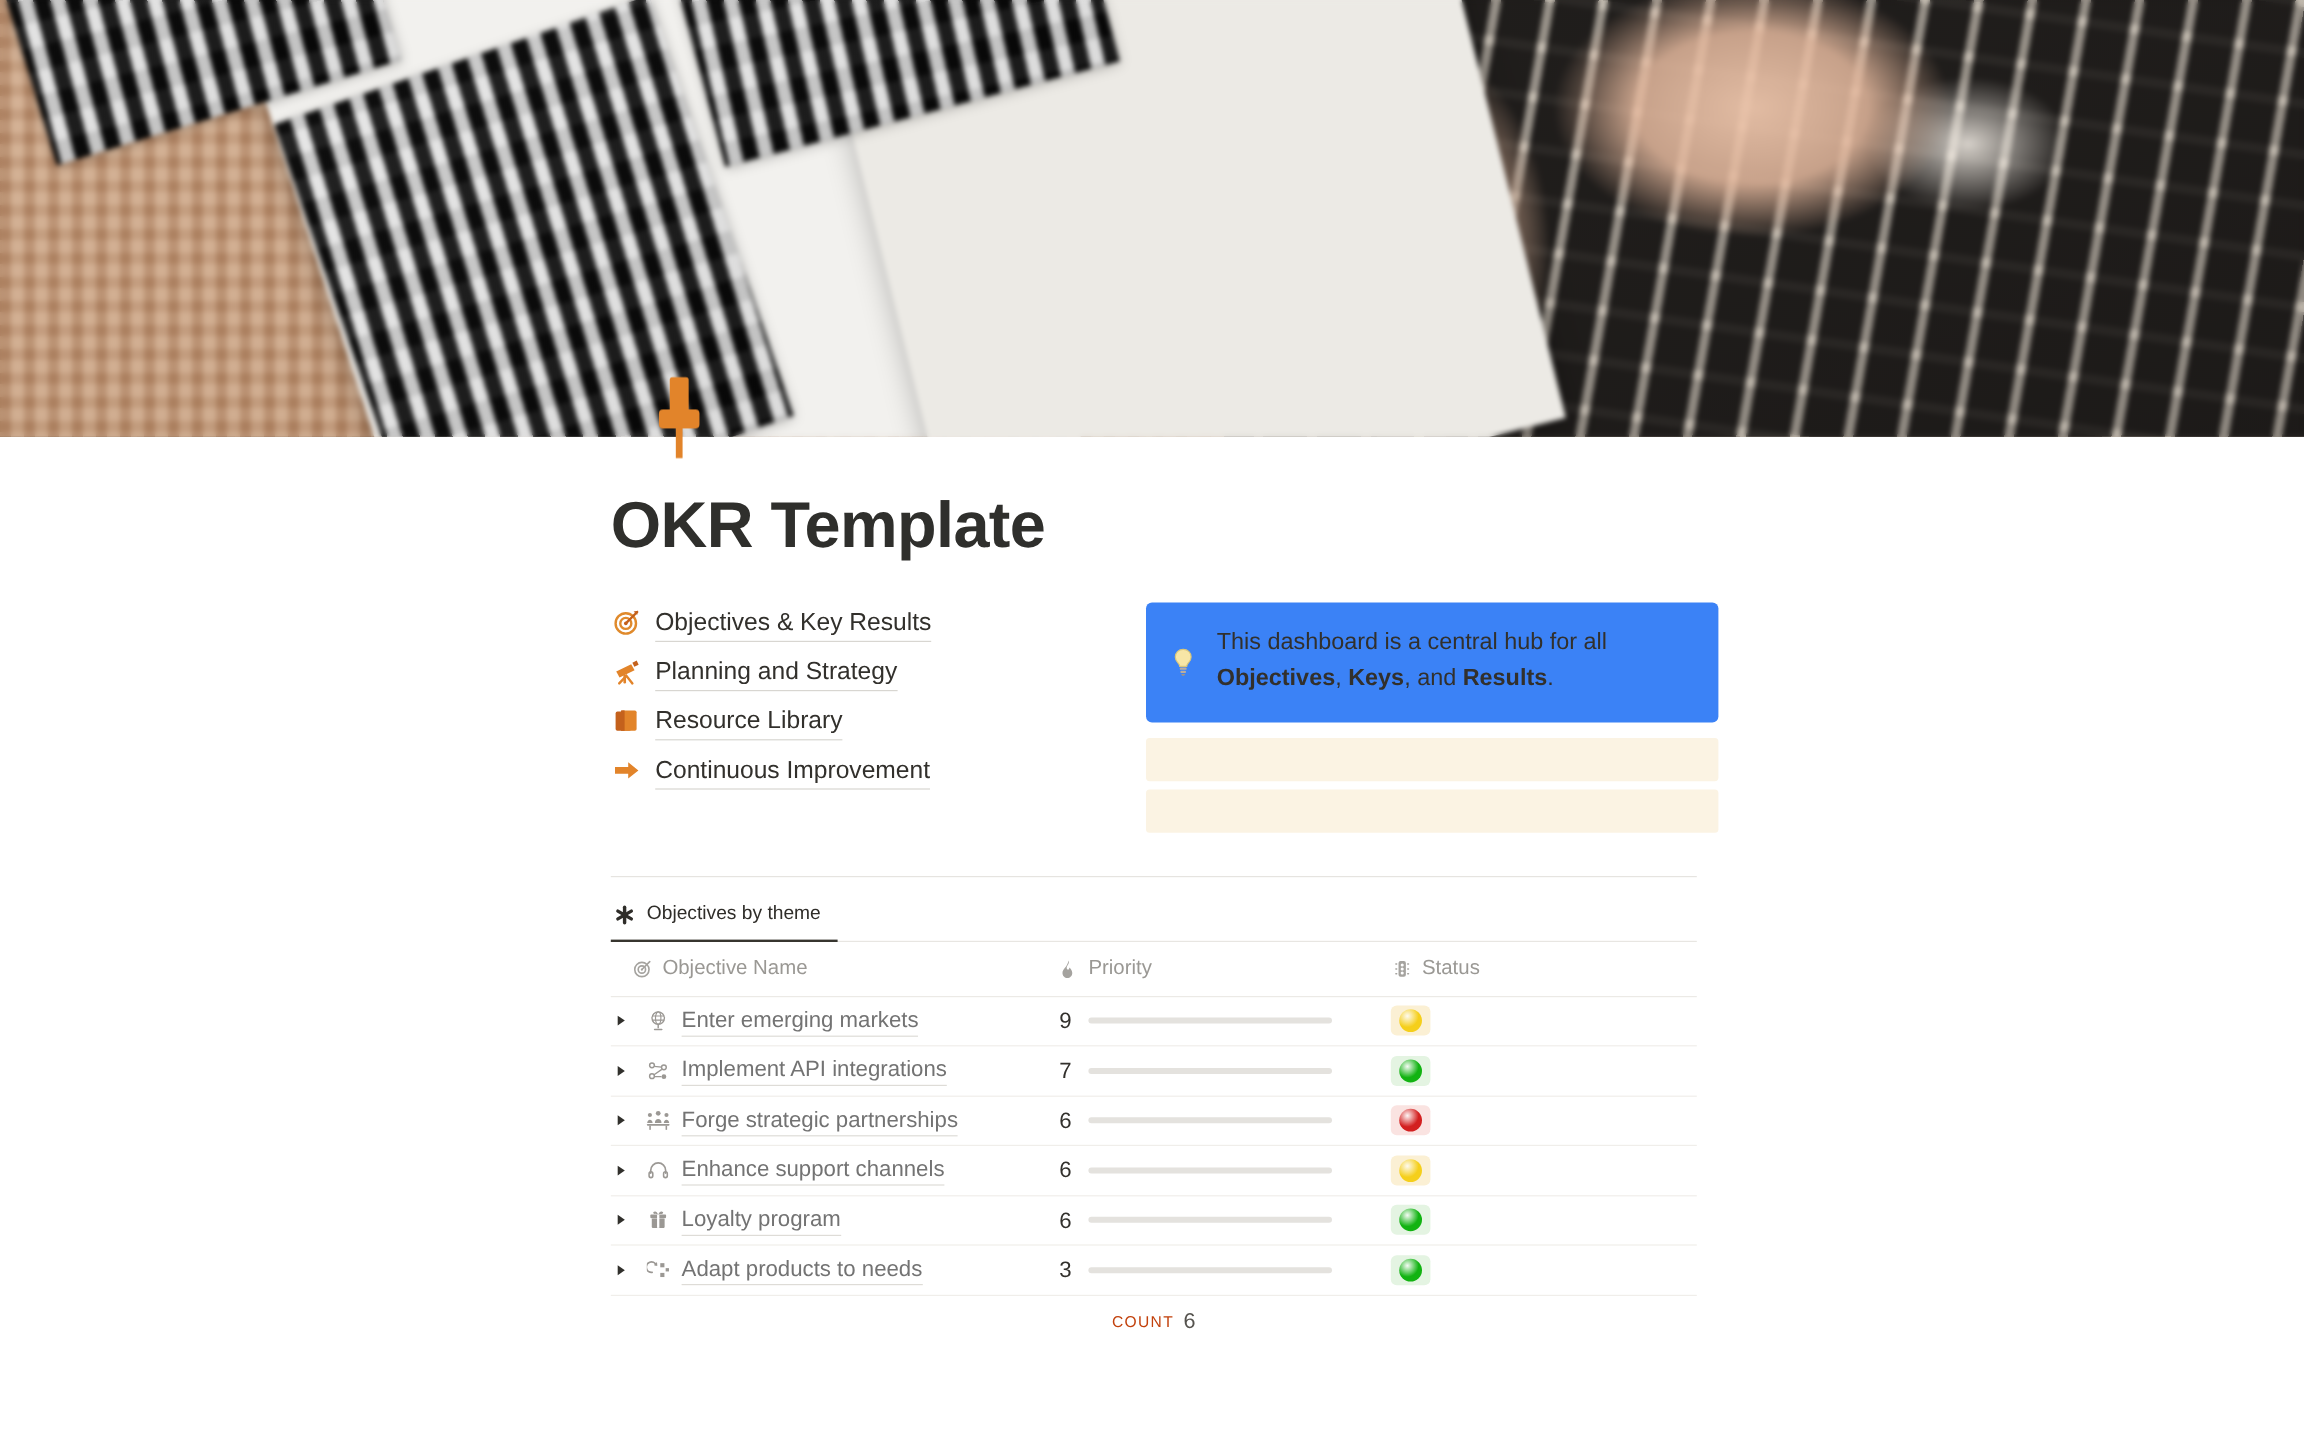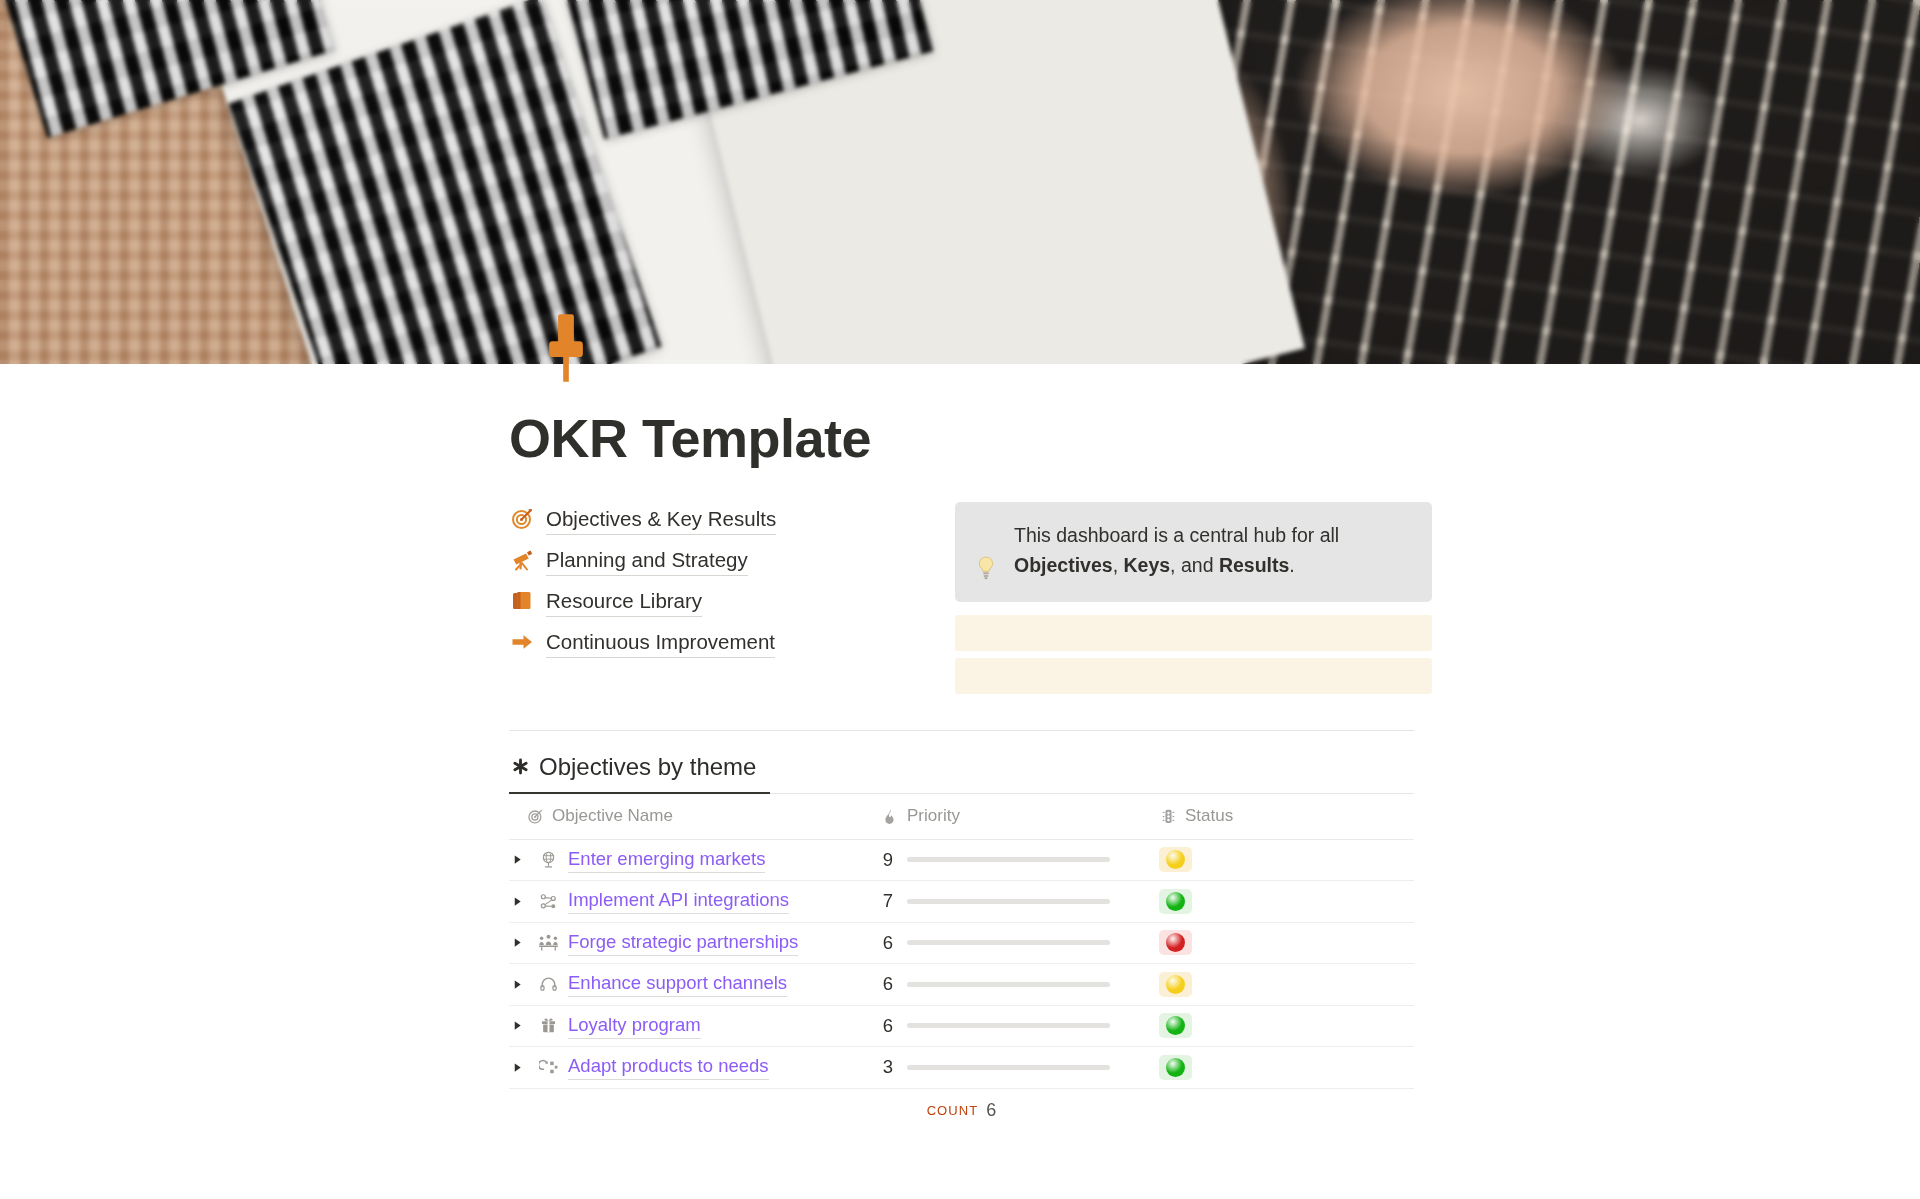--- a/index.html
+++ b/index.html
@@ -121,26 +121,26 @@
   .nav-label {
     font-size: 20.5px;
     color: #32302c;
     border-bottom: 1.3px solid #d8d6d1;
     line-height: 1.45;
     padding-bottom: 1px;
   }
 
   
   .callout {
-    background: #e5e5e5;
+    background: #3b82f6;
     border-radius: 5px;
     padding: 19px 22px 21px 19px;
     display: flex;
     gap: 16px;
-    align-items: flex-end;
+    align-items: center;
   }
   .callout-ico { width: 24px; height: 26px; flex: none; margin-top: 1px; }
   .callout-text {
     font-size: 19.5px;
     line-height: 1.52;
     color: #32302c;
   }
   .callout-text b { font-weight: 700; }
 
   .yellow-block {
@@ -166,21 +166,21 @@
     display: flex;
     align-items: center;
     gap: 9px;
     padding: 0 14px 11px 2px;
     margin-right: 6px;
     border-bottom: 2.4px solid #37352f;
     margin-bottom: -1px;
     cursor: pointer;
   }
   .tab-ico { width: 19px; height: 19px; flex:none; display:flex; align-items:center; justify-content:center;}
-  .tab-label { font-size: 24px; color: #2f2d29; }
+  .tab-label { font-size: 16px; color: #2f2d29; }
 
   .thead {
     display: flex;
     align-items: center;
     height: 46px;
     border-bottom: 1px solid #eceae6;
   }
   .th { display: flex; align-items: center; gap: 8px; }
   .th-ico { width: 18px; height: 18px; flex:none; display:flex; align-items:center; justify-content:center; }
   .th-label { font-size: 17px; color: #9a9894; }
@@ -199,21 +199,21 @@
   .toggle {
     width: 26px; height: 100%;
     display: flex; align-items: center; justify-content: flex-start;
     padding-left: 3px;
     cursor: pointer;
     flex: none;
   }
   .row-ico { width: 27px; height: 20px; flex: none; display:flex; align-items:center; justify-content:center; }
   .row-name {
     font-size: 18.5px;
-    color: #8b5cf6;
+    color: #737373;
     border-bottom: 1.1px solid #dedcd7;
     line-height: 1.35;
     margin-left: 6px;
     cursor: pointer;
   }
 
   .cell-pri { width: 278px; display: flex; align-items: center; gap: 14px; }
   .pri-num { font-size: 18.5px; color: #32302c; width: 12px; text-align: right; }
   .bar-track {
     width: 203px;

